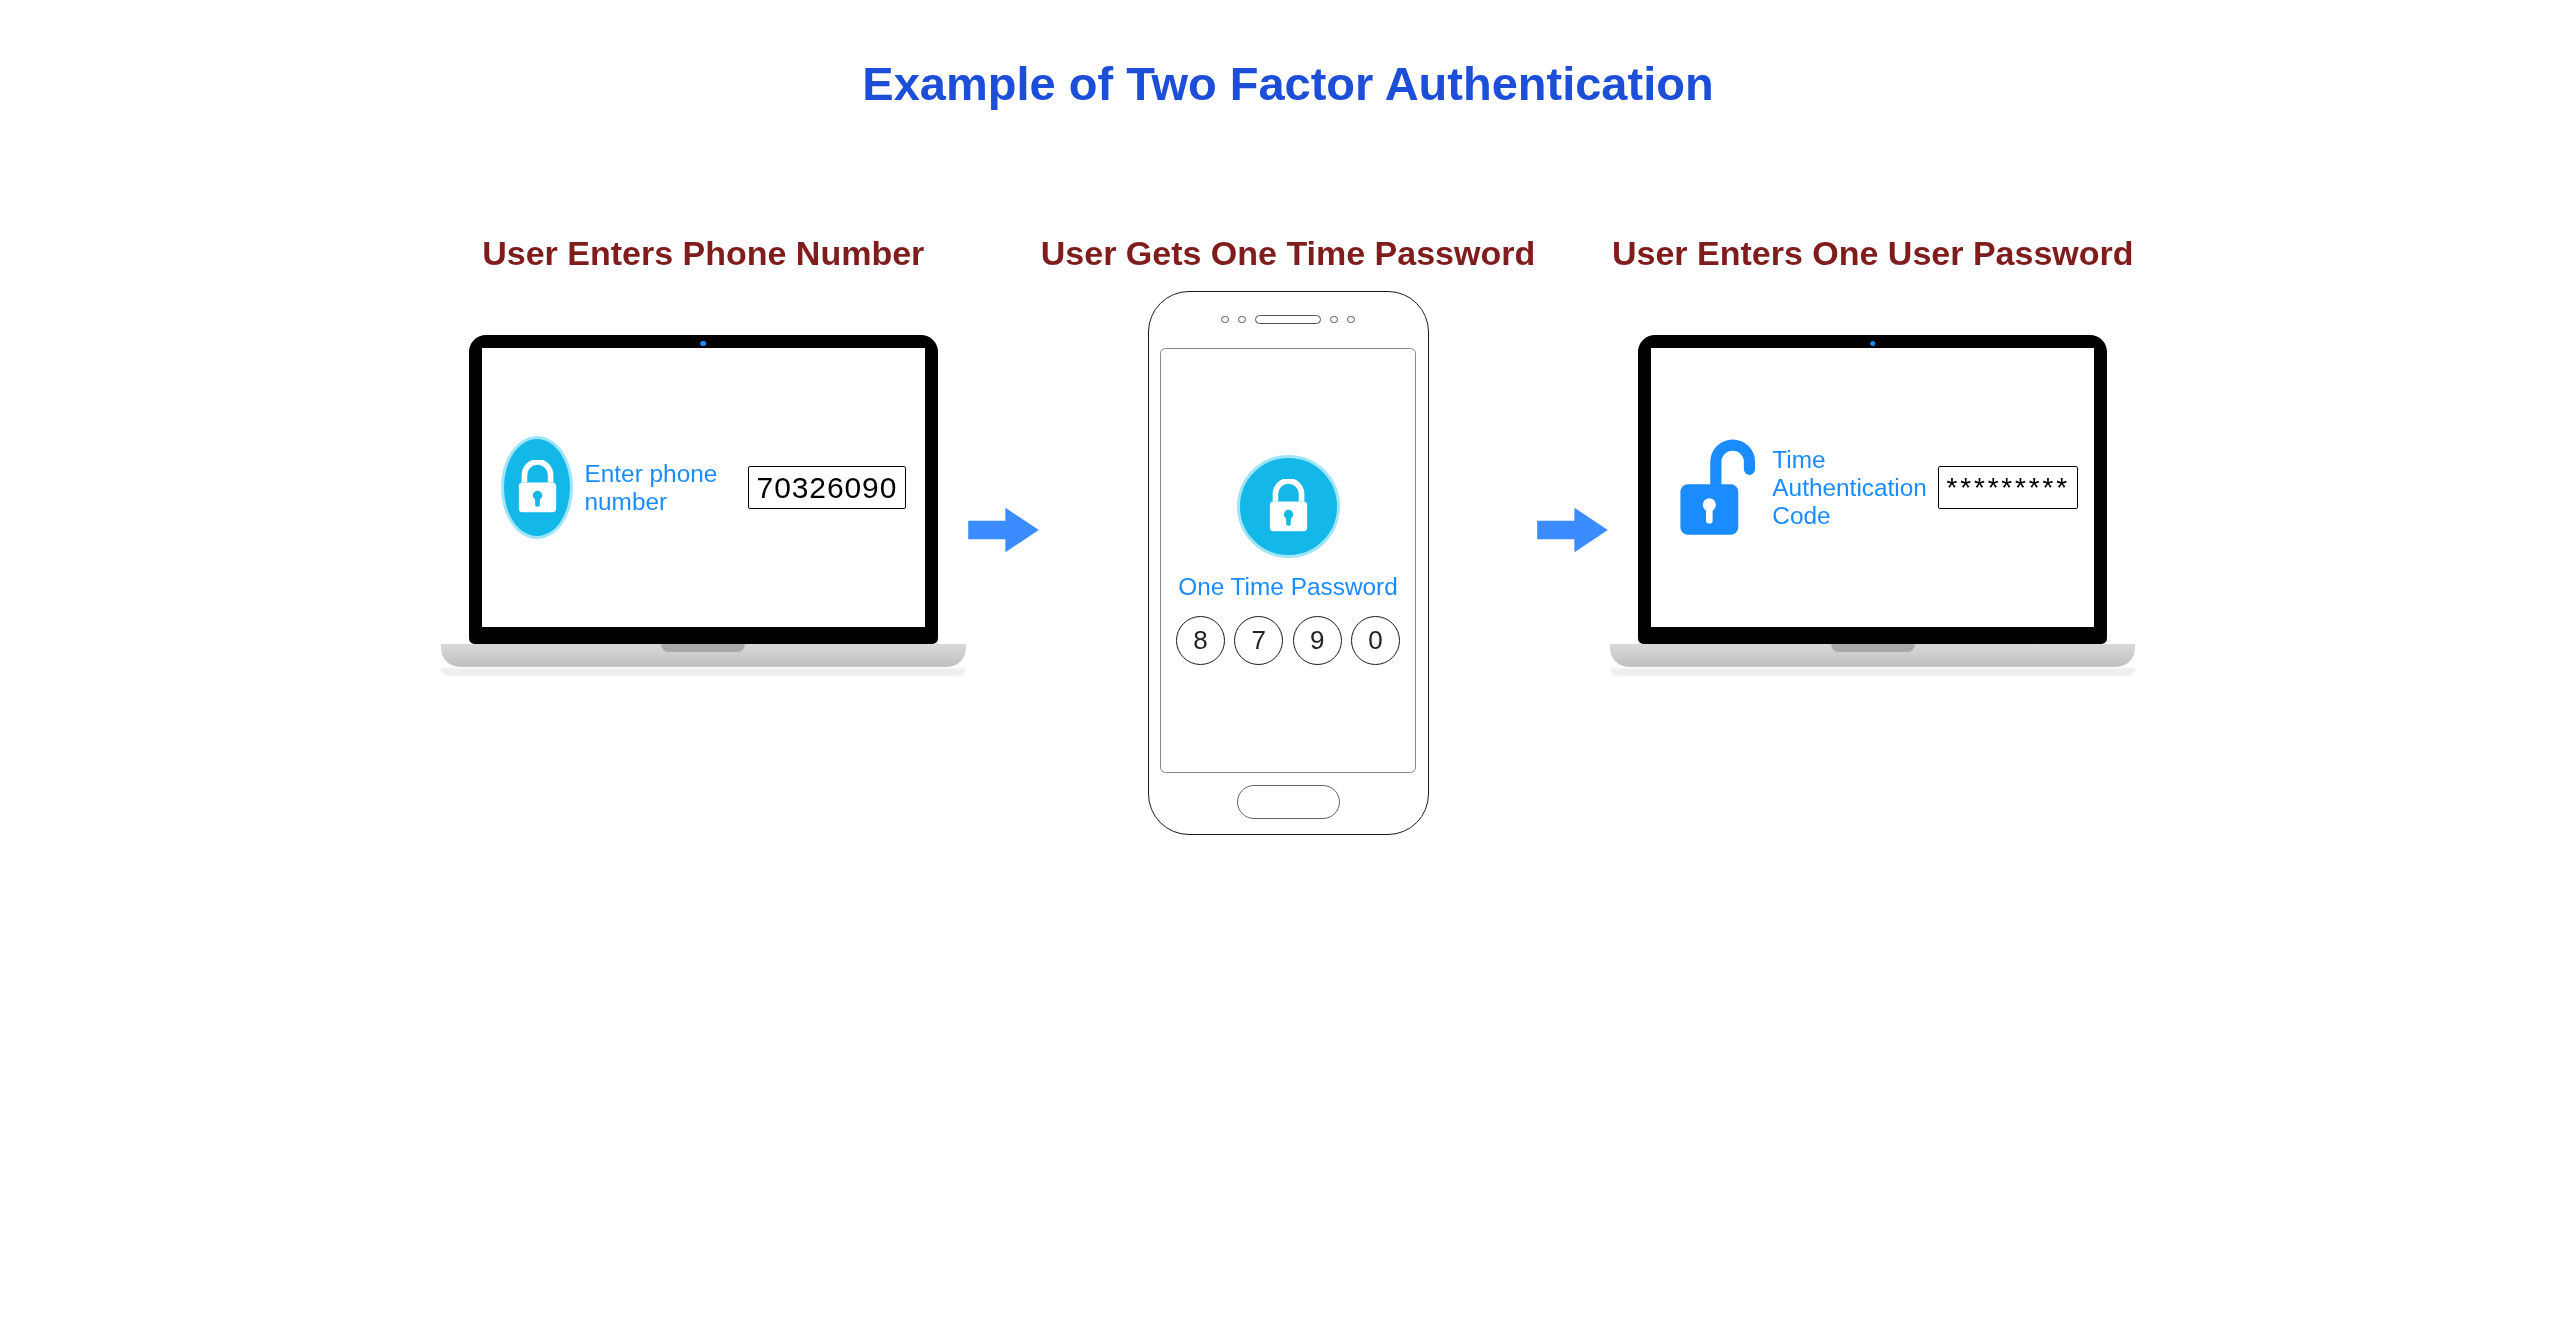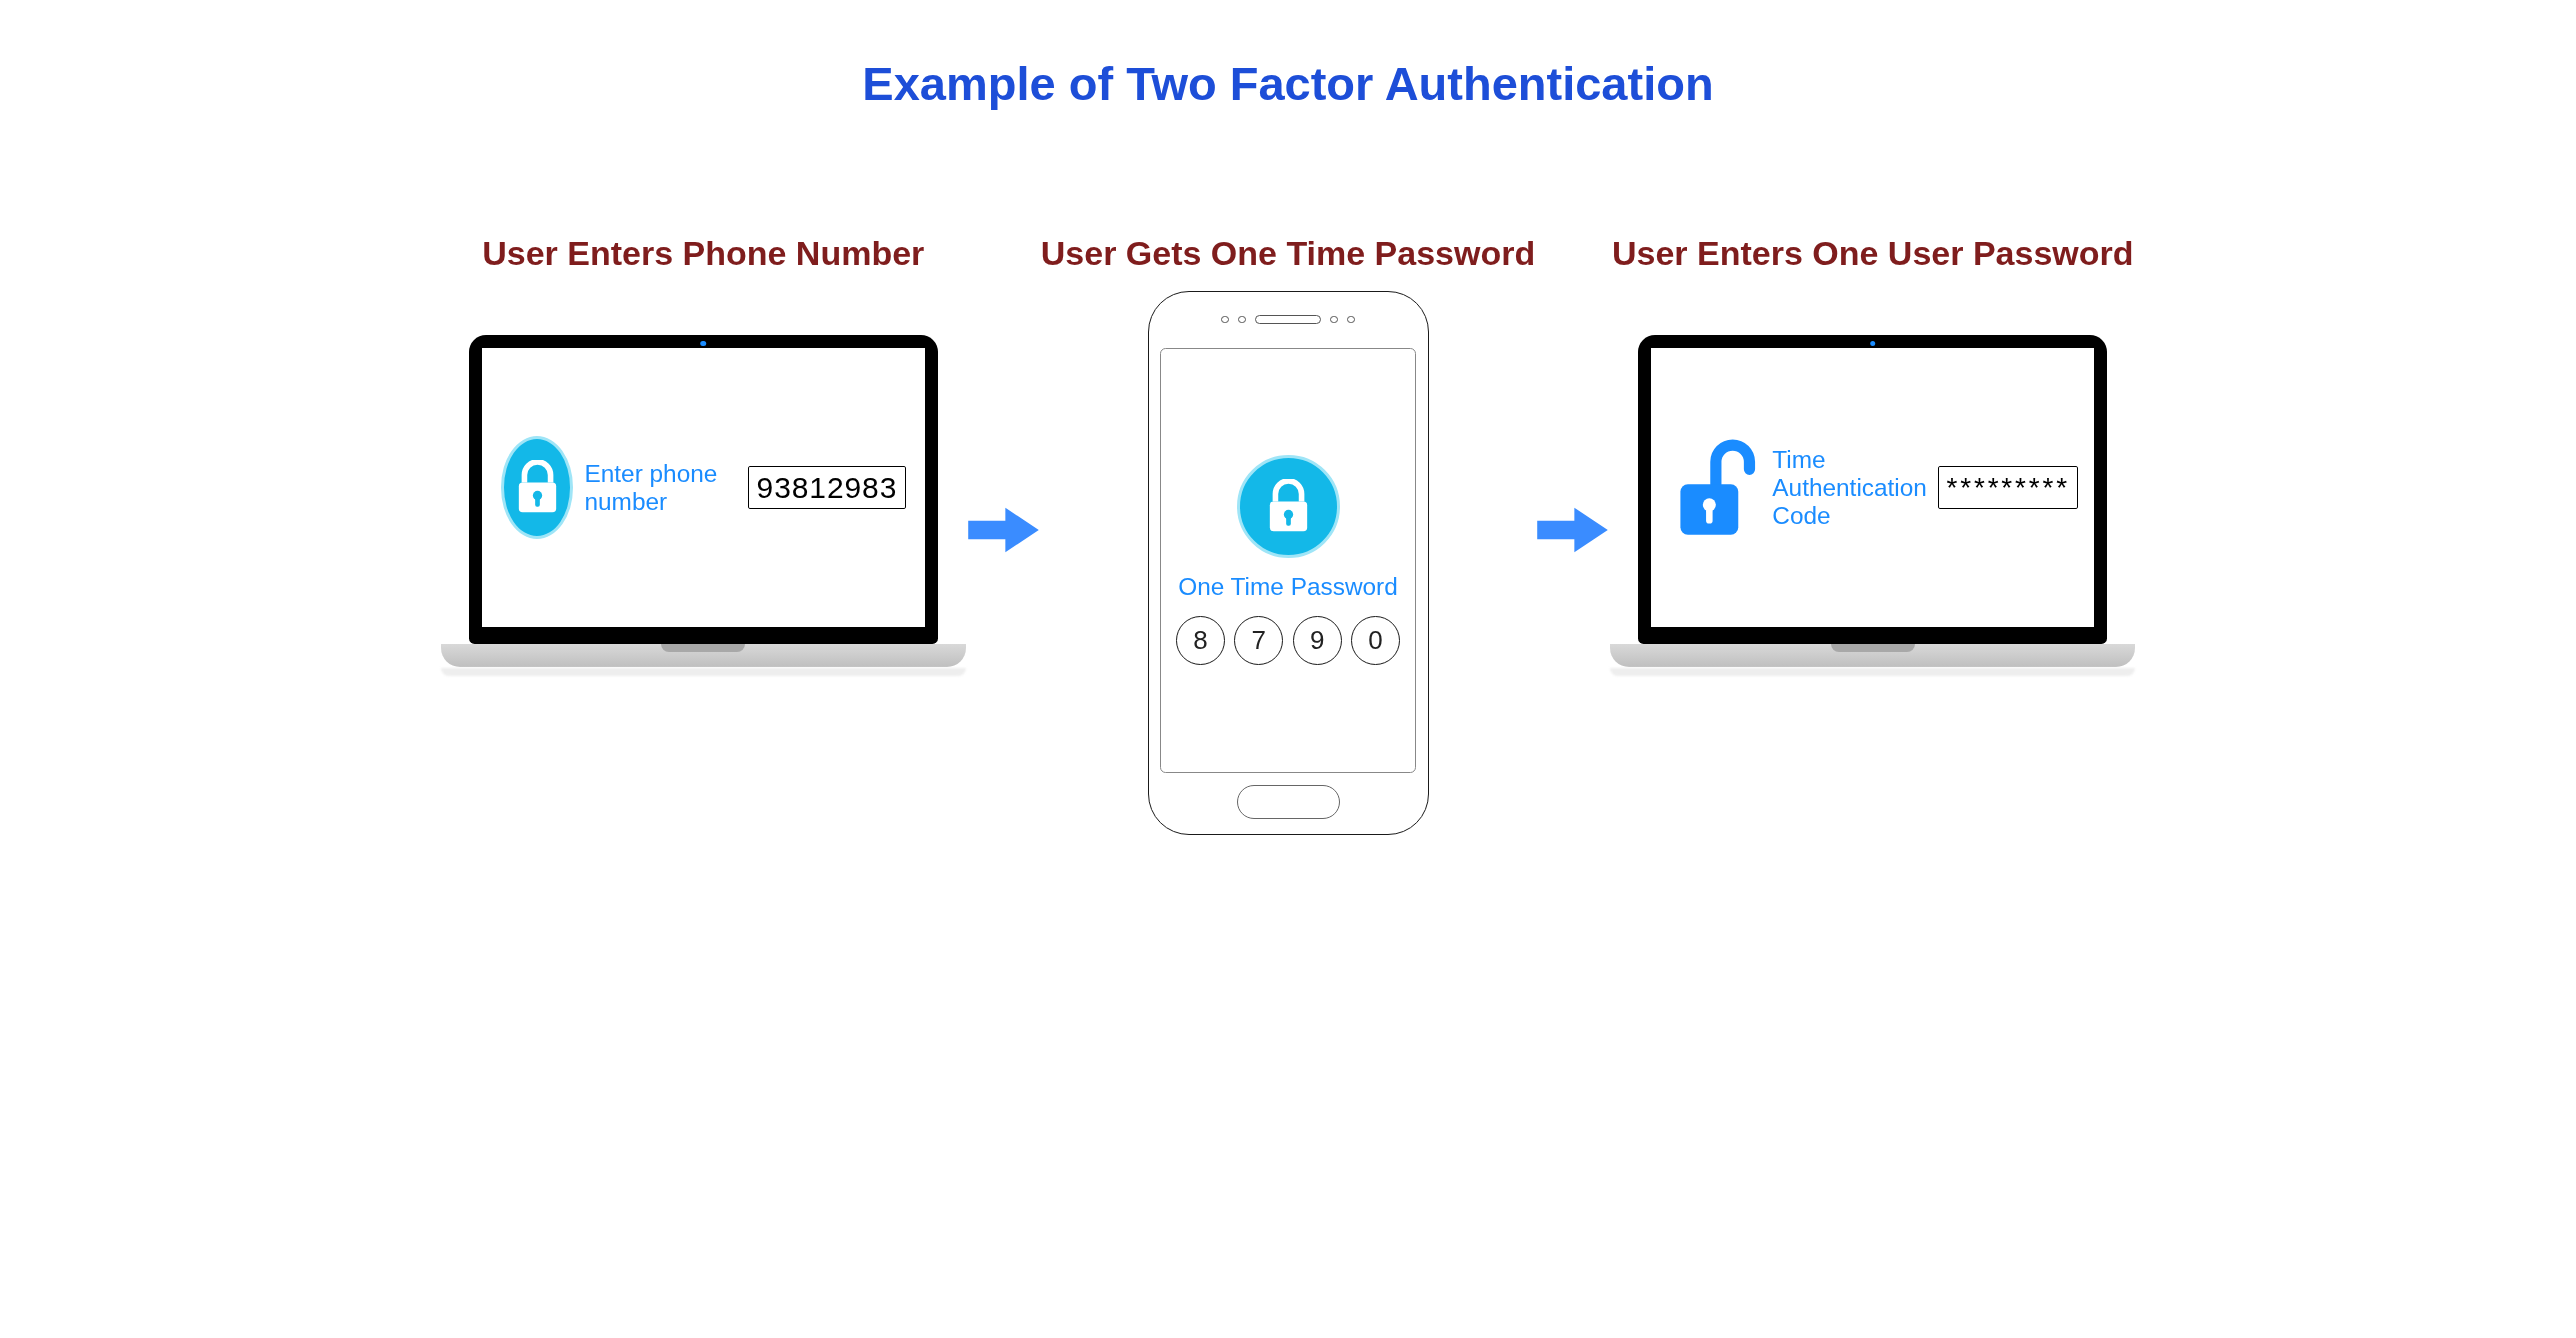--- a/index.html
+++ b/index.html
@@ -229,21 +229,21 @@
         <div class="laptop-screen">
           <div class="lock-badge">
             <svg width="49" height="56" viewBox="0 0 52 60">
               <path d="M12 24 v-8 a14 14 0 0 1 28 0 v8" fill="none" stroke="#fff" stroke-width="6"></path>
               <rect x="6" y="24" width="40" height="32" rx="4" fill="#fff"></rect>
               <circle cx="26" cy="38" r="5" fill="#13b8e8"></circle>
               <rect x="23.5" y="40" width="5" height="10" rx="2" fill="#13b8e8"></rect>
             </svg>
           </div>
           <div class="screen-caption">Enter phone number</div>
-          <div class="text-field">93812983</div>
+          <div class="text-field">70326090</div>
         </div>
       </div>
       <div class="laptop-base"></div>
       <div class="laptop-shadow"></div>
     </div>
   </div>
 
   <div class="arrow">
     <svg width="71" height="52" viewBox="0 0 76 56">
       <path d="M0 18 H40 V4 L76 28 L40 52 V38 H0 Z" fill="#3a8cff"></path>

